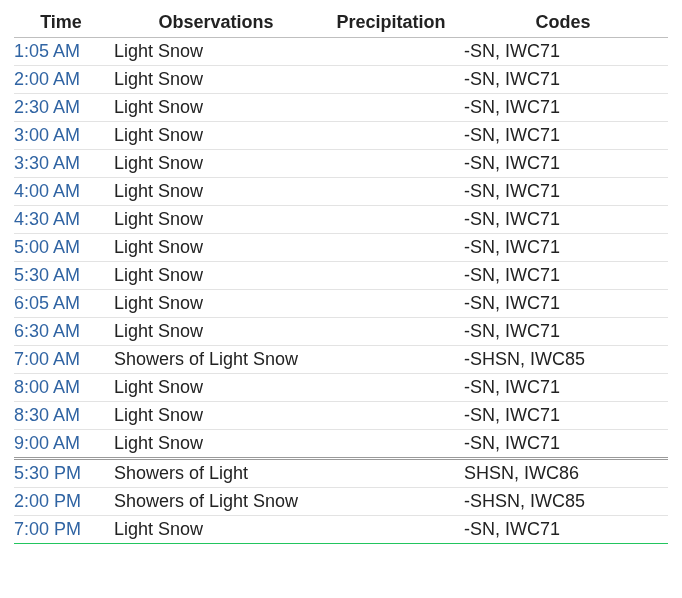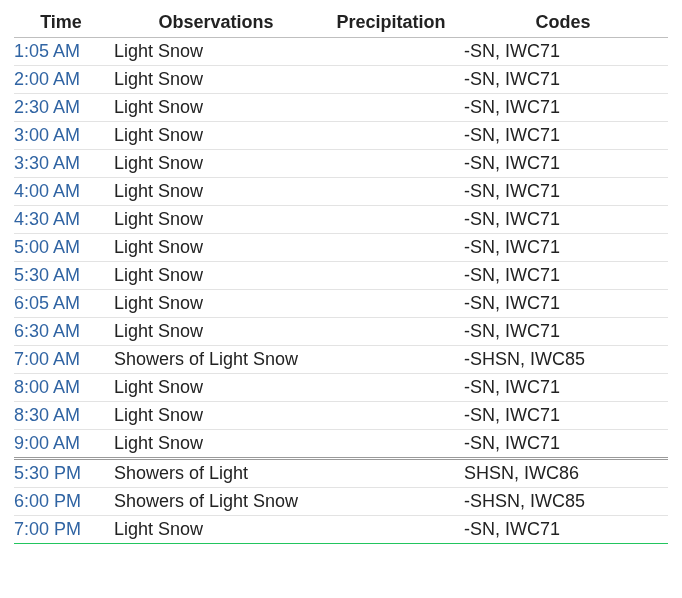--- a/index.html
+++ b/index.html
@@ -155,21 +155,21 @@
         <td></td>
         <td>-SN, IWC71</td>
       </tr>
       <tr class="section-break">
         <td><a href="#" class="time-link">5:30 PM</a></td>
         <td>Showers of Light</td>
         <td></td>
         <td>SHSN, IWC86</td>
       </tr>
       <tr>
-        <td><a href="#" class="time-link">6:00 PM</a></td>
+        <td><a href="#" class="time-link">2:00 PM</a></td>
         <td>Showers of Light Snow</td>
         <td></td>
         <td>-SHSN, IWC85</td>
       </tr>
       <tr>
         <td><a href="#" class="time-link">7:00 PM</a></td>
         <td>Light Snow</td>
         <td></td>
         <td>-SN, IWC71</td>
       </tr>

